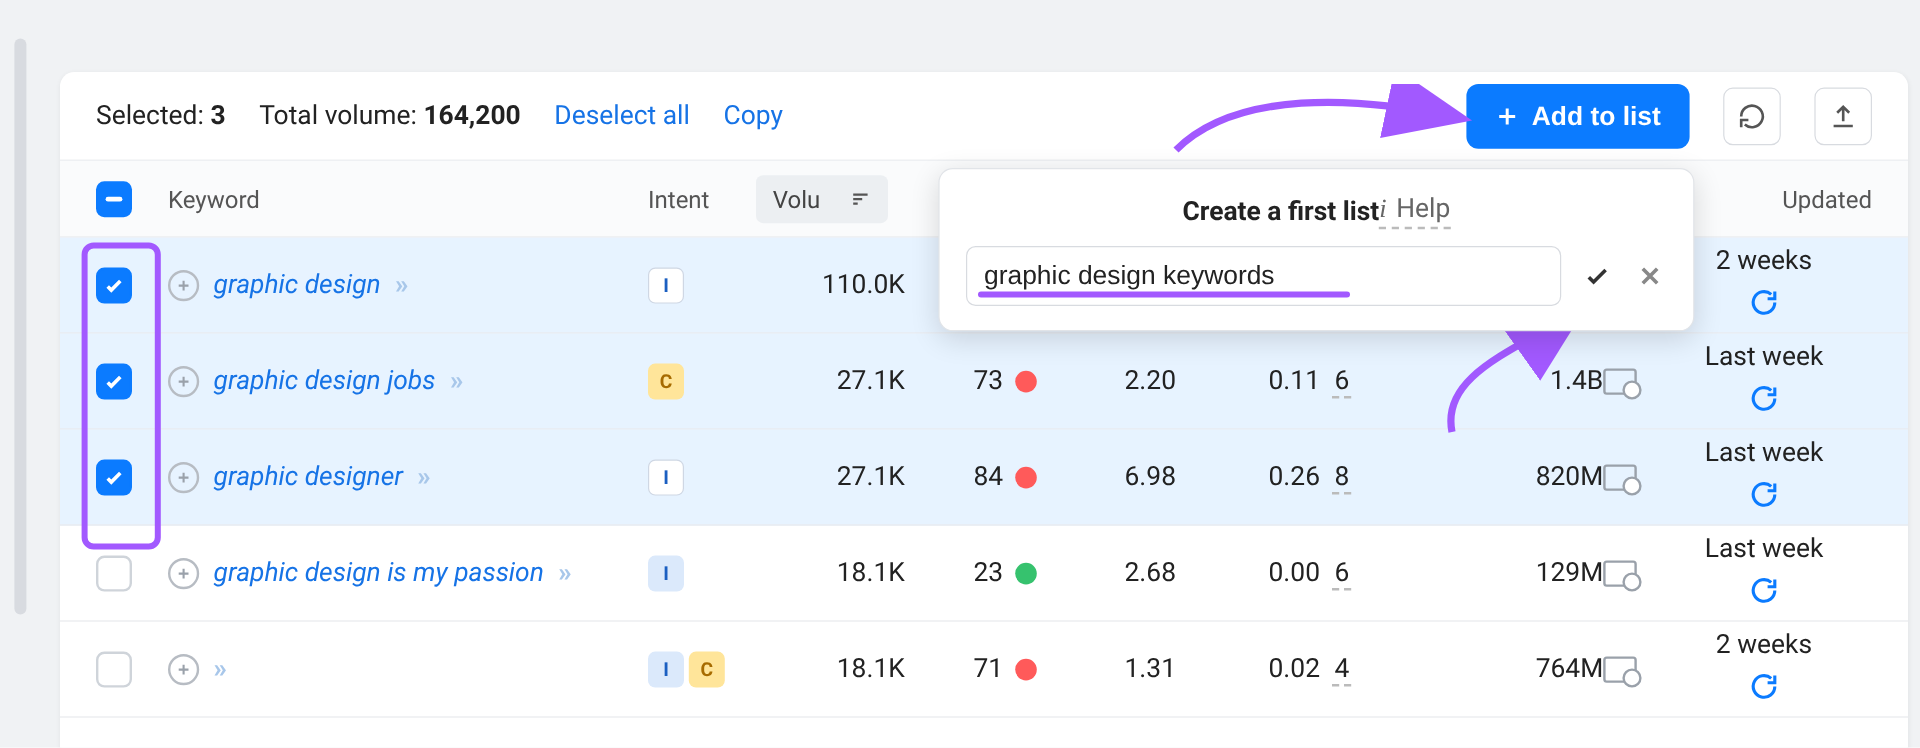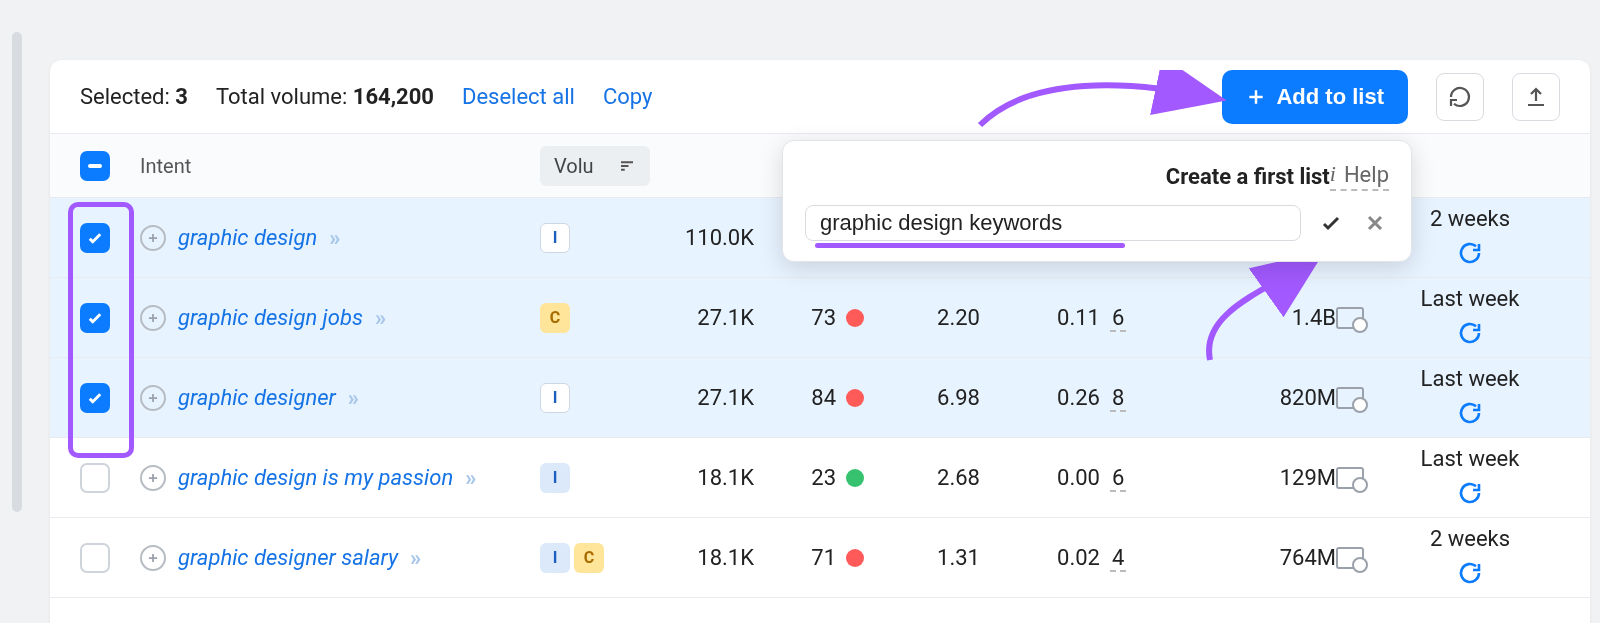--- a/index.html
+++ b/index.html
@@ -156,26 +156,26 @@
     top: 80px;
     left: 732px;
     width: 630px;
     background: #fff;
     border: 1px solid #e1e4e8;
     border-radius: 12px;
     box-shadow: 0 6px 24px rgba(0,0,0,.14);
     padding: 20px 22px;
     z-index: 50;
   }
-  .popover .pop-head { display:flex; align-items:center; justify-content:flex-end; font-size:22px; color:#222; margin-bottom:14px;}
+  .popover .pop-head { display:flex; align-items:center; justify-content:center; font-size:22px; color:#222; margin-bottom:14px;}
   .popover .pop-head .help { display:flex; align-items:center; gap:8px; color:#666; border-bottom: 2px dashed #bbb; padding-bottom:2px;}
   .popover .pop-body { display:flex; align-items:center; gap:16px; }
   .popover input {
     flex:1;
-    height: 36px;
+    height: 50px;
     border: 1px solid #d8dbe0;
     border-radius: 8px;
     padding: 0 14px;
     font-size: 22px;
     color: #222;
   }
   .popover .iconlink { color: #555; width:28px; height:28px; display:flex; align-items:center; justify-content:center; cursor:pointer; }
   .underline-purple {
     position:absolute;
     height:5px;
@@ -237,20 +237,21 @@
         </svg>
     </span>
   </div>
 
   <div class="hdr">
     <div>
         <div class="masterbox">
           <span></span>
         </div>
       </div>
+    <div>Keyword</div>
     <div>Intent</div>
     <div>
       <div class="vol-hdr">
         <span>Volu</span>
         <svg width="18" height="18" viewBox="0 0 24 24" stroke="#555" stroke-width="2.4" fill="none">
             <path d="M4 7h16M4 12h10M4 17h5"></path>
           </svg>
       </div>
     </div>
     <div></div>
@@ -413,21 +414,20 @@
       <div class="row">
         <div>
           <div class="cb"></div>
         </div>
         <div class="kwcell">
           <span class="expand">
             <svg width="14" height="14" viewBox="0 0 24 24" stroke="currentColor" stroke-width="3" fill="none">
               <path d="M12 5v14M5 12h14"></path>
             </svg>
           </span>
-          <span class="kw-link">graphic designer salary</span>
           <span class="chev">»</span>
         </div>
         <div class="intent">
           <span class="pill i-blue">I</span>
           <span class="pill i-yellow">C</span>
         </div>
         <div class="num-right">18.1K</div>
         <div class="kd-cell">
           <span>71</span>
           <span class="dot red"></span>

